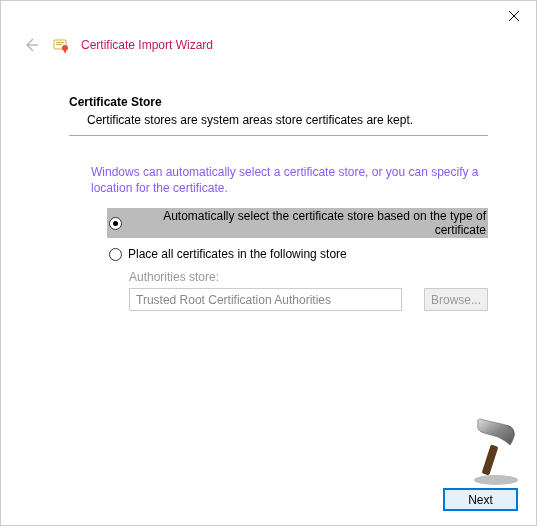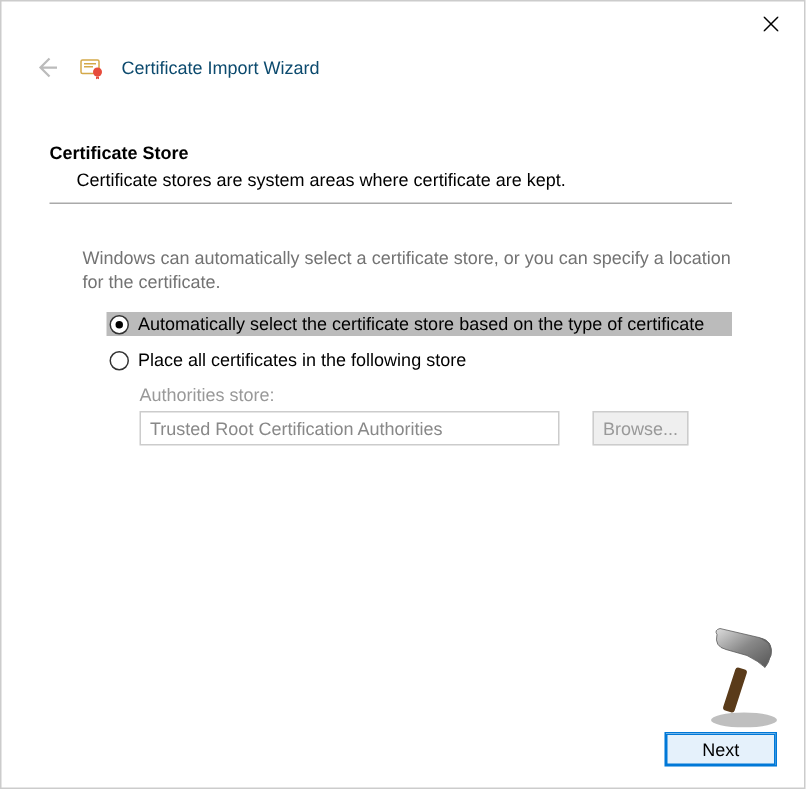--- a/index.html
+++ b/index.html
@@ -42,54 +42,55 @@
     align-items: center;
     justify-content: center;
     color: #999;
     cursor: default;
   }
   .cert-icon {
     width: 16px;
     height: 16px;
   }
   .wizard-title {
-    color: #0c4a6e;
+    color: #be185d;
     font-size: 12px;
   }
   .content {
-    padding: 30px 48px 0 32px;
+    padding: 30px 48px 0 68px;
   }
   .section-heading {
     font-weight: bold;
     color: #000;
     margin-bottom: 4px;
   }
   .section-desc {
     color: #000;
     margin: 0 0 8px 18px;
   }
   .divider {
     border: none;
     border-top: 1px solid #aaa;
     margin: 8px 0 28px 0;
   }
   .body-text {
-    color: #737373;
+    color: #8b5cf6;
     margin: 0 0 12px 22px;
     line-height: 1.35;
   }
   .radio-group {
     margin-left: 38px;
   }
   .radio-row {
     display: flex;
     align-items: center;
     gap: 6px;
     margin-bottom: 8px;
     padding: 1px 2px;
+    text-align: right;
   }
   .radio-row.selected {
     background: #bbb;
   }
   .radio-circle {
     width: 13px;
     height: 13px;
     border: 1px solid #333;
     border-radius: 50%;
     background: #fff;
@@ -191,21 +192,21 @@
     <rect x="3" y="5" width="8" height="1" fill="#d4a94a"></rect>
     <rect x="3" y="7" width="6" height="1" fill="#d4a94a"></rect>
     <circle cx="12" cy="11" r="3" fill="#e74c3c"></circle>
     <path d="M11 14 L11 16 L12 15.3 L13 16 L13 14" fill="#e74c3c"></path>
   </svg>
   <span class="wizard-title">Certificate Import Wizard</span>
 </div>
 
 <div class="content">
   <div class="section-heading">Certificate Store</div>
-  <div class="section-desc">Certificate stores are system areas where certificate are kept.</div>
+  <div class="section-desc">Certificate stores are system areas store certificates are kept.</div>
   <hr class="divider">
 
   <div class="body-text">Windows can automatically select a certificate store, or you can specify a location for the certificate.</div>
 
   <div class="radio-group">
     <div class="radio-row selected">
       <span class="radio-circle checked"></span>
       <span>Automatically select the certificate store based on the type of certificate</span>
     </div>
     <div class="radio-row">

